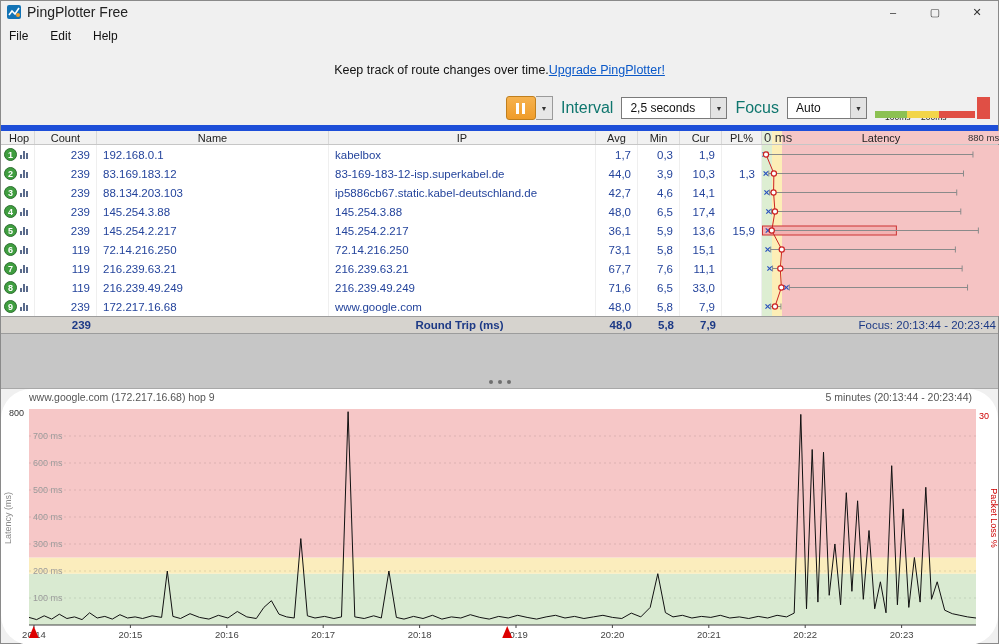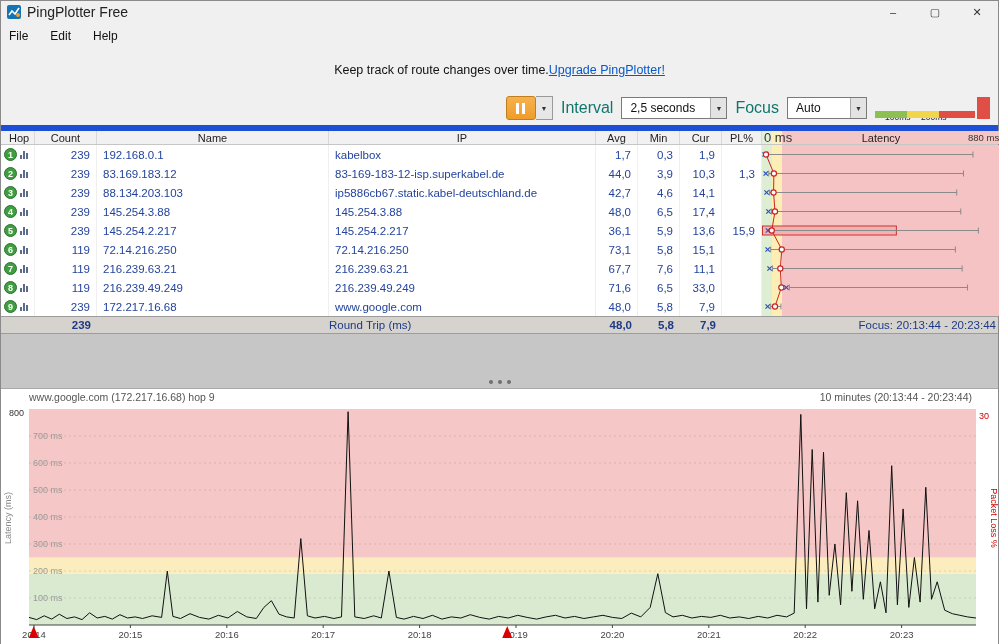--- a/index.html
+++ b/index.html
@@ -61,30 +61,30 @@
   .grow .c.ip, .grow .c.name { padding-left:6px; }
   .grow .c.lat { border-right:none; background:linear-gradient(to right,#ddeed2 0 10px,#fdeeb6 10px 20px,#f5c3c3 20px); }
   .badge { width:13px; height:13px; border-radius:50%; background:#3f9e3f; border:1px solid #2d7031; color:#fff; font-size:9px; font-weight:bold; display:flex; align-items:center; justify-content:center; flex:0 0 auto; }
   .gicon { display:flex; align-items:flex-end; gap:1px; height:9px; }
   .gicon i { display:block; width:2px; background:#5a6b8c; }
   .gicon i:nth-child(1){height:4px;} .gicon i:nth-child(2){height:8px;} .gicon i:nth-child(3){height:6px;}
   #lat-overlay { position:absolute; left:761px; top:0; width:238px; height:171px; pointer-events:none; }
   .grid-footer { height:18px; display:grid; grid-template-columns:var(--cols); background:#d6d3ce; border-top:1px solid #9c9c9c; border-bottom:1px solid #9c9c9c; font-size:11.5px; color:#1d3a86; align-items:center; }
   .grid-footer .c { overflow:hidden; white-space:nowrap; }
   .grid-footer .num { text-align:right; padding-right:6px; font-weight:bold; }
-  .grid-footer .label { text-align:left; padding-right:6px; font-weight:normal; }
+  .grid-footer .label { text-align:center; padding-right:6px; font-weight:bold; }
   .grid-footer .focus { text-align:right; padding-right:4px; }
 
   
   .splitter { height:55px; background:#c6c6c6; border-bottom:1px solid #a8a8a8; display:flex; align-items:flex-end; justify-content:center; padding-bottom:4px; }
   .splitter .dots { display:flex; gap:5px; }
   .splitter .dot { width:4px; height:4px; border-radius:50%; background:#6f6f6f; }
 
   
-  .timeline { position:relative; height:256px; background:#fff; }
+  .timeline { position:relative; height:256px; background:#fff;border-radius:30px; }
   .tl-head { height:14px; display:flex; align-items:center; padding:2px 26px 0 28px; font-size:10.5px; color:#555; }
   .tl-head .range { margin-left:auto; }
   #tl-chart { position:absolute; left:0; top:14px; width:999px; height:242px; }
 </style>
 </head>
 <body>
 
 <div class="window">
 
   <div class="titlebar">
@@ -408,21 +408,21 @@
     <span class="dots">
         <span class="dot"></span>
         <span class="dot"></span>
         <span class="dot"></span>
       </span>
   </div>
 
   <div class="timeline">
     <div class="tl-head">
       <span>www.google.com (172.217.16.68) hop 9</span>
-      <span class="range">10 minutes (20:13:44 - 20:23:44)</span>
+      <span class="range">5 minutes (20:13:44 - 20:23:44)</span>
     </div>
     <svg id="tl-chart" viewBox="0 0 999 242">
         <rect x="28" y="170.7" width="947" height="51.30000000000001" fill="#d9ead1"></rect>
         <rect x="28" y="154.5" width="947" height="16.19999999999999" fill="#fbedbd"></rect>
         <rect x="28" y="6" width="947" height="148.5" fill="#f6c7c7"></rect>
         <line x1="28" y1="33" x2="975" y2="33" stroke="rgba(0,0,0,0.10)" stroke-dasharray="2,3"></line>
         <text x="32" y="36" font-size="9" fill="#9a9a9a">700 ms</text>
         <line x1="28" y1="60" x2="975" y2="60" stroke="rgba(0,0,0,0.10)" stroke-dasharray="2,3"></line>
         <text x="32" y="63" font-size="9" fill="#9a9a9a">600 ms</text>
         <line x1="28" y1="87" x2="975" y2="87" stroke="rgba(0,0,0,0.10)" stroke-dasharray="2,3"></line>

